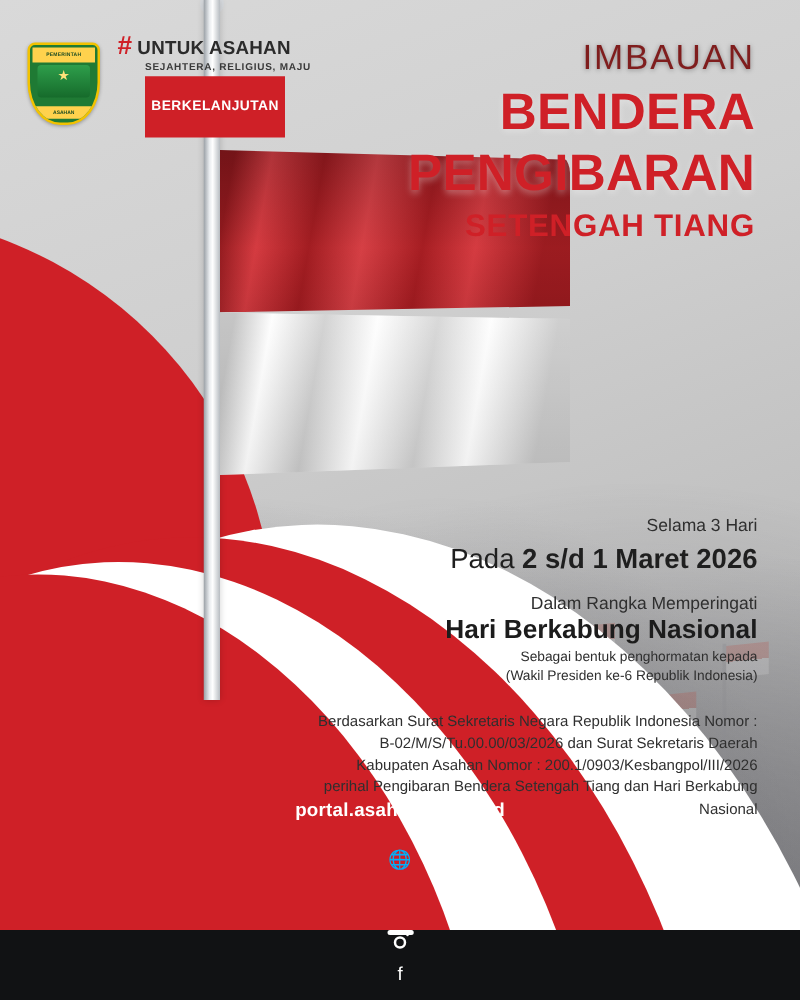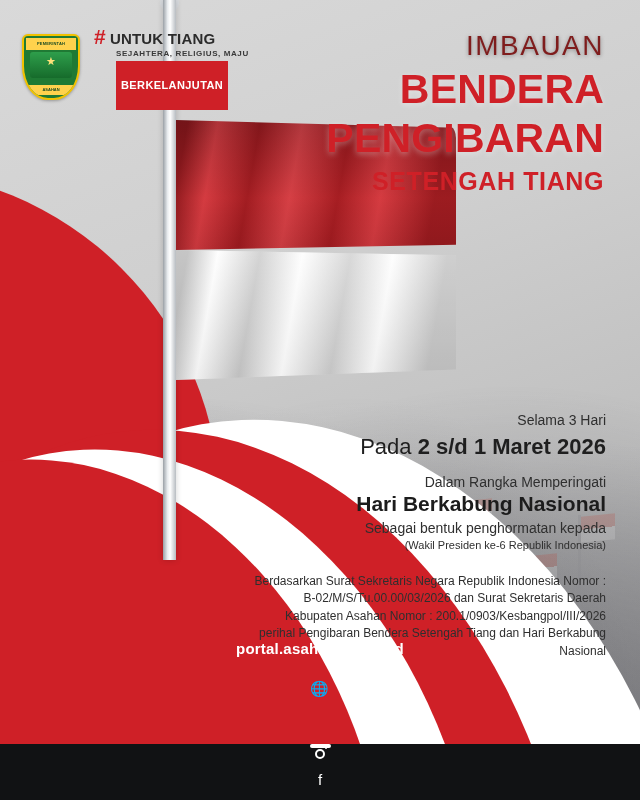--- a/index.html
+++ b/index.html
@@ -301,21 +301,21 @@
     top: 412px;
     width: 360px;
     text-align: right;
     color: #2f2f2f;
   }
   .i-selama { font-size: 14px; margin-bottom: 6px; }
   .i-pada { font-size: 22px; color: #1f1f1f; }
   .i-pada b { font-weight: bold; }
   .i-dalam { font-size: 14px; margin-top: 14px; }
   .i-hari { font-size: 21px; font-weight: bold; margin-top: 2px; color: #1c1c1c; }
-  .i-sebagai { font-size: 14px; margin-top: 4px; }
+  .i-sebagai { font-size: 11px; margin-top: 4px; }
   .i-alm { font-size: 15px; font-weight: bold; margin-top: 2px; }
   .i-wakil { font-size: 11px; margin-top: 3px; }
   .i-dasar { font-size: 12px; margin-top: 22px; line-height: 1.45; }
 
   
   .footer {
     position: absolute;
     left: 0; right: 0; bottom: 0;
     height: 56px;
     background: #111214;
@@ -403,21 +403,21 @@
   <div class="logo-row">
     <div class="crest">
       <div class="crest-top">PEMERINTAH KABUPATEN</div>
       <div class="crest-mid"></div>
       <div class="crest-star">★</div>
       <div class="crest-bot">ASAHAN</div>
     </div>
     <div class="tagline">
       <div class="t1">
         <span class="hash">#</span>
-        <span>UNTUK TIANG</span>
+        <span>UNTUK ASAHAN</span>
       </div>
       <div class="t2">SEJAHTERA, RELIGIUS, MAJU</div>
       <div class="t3">BERKELANJUTAN</div>
     </div>
   </div>
 
   <div class="title-block">
     <div class="t-imbauan">IMBAUAN</div>
     <div class="t-main">BENDERA</div>
     <div class="t-main">PENGIBARAN</div>

